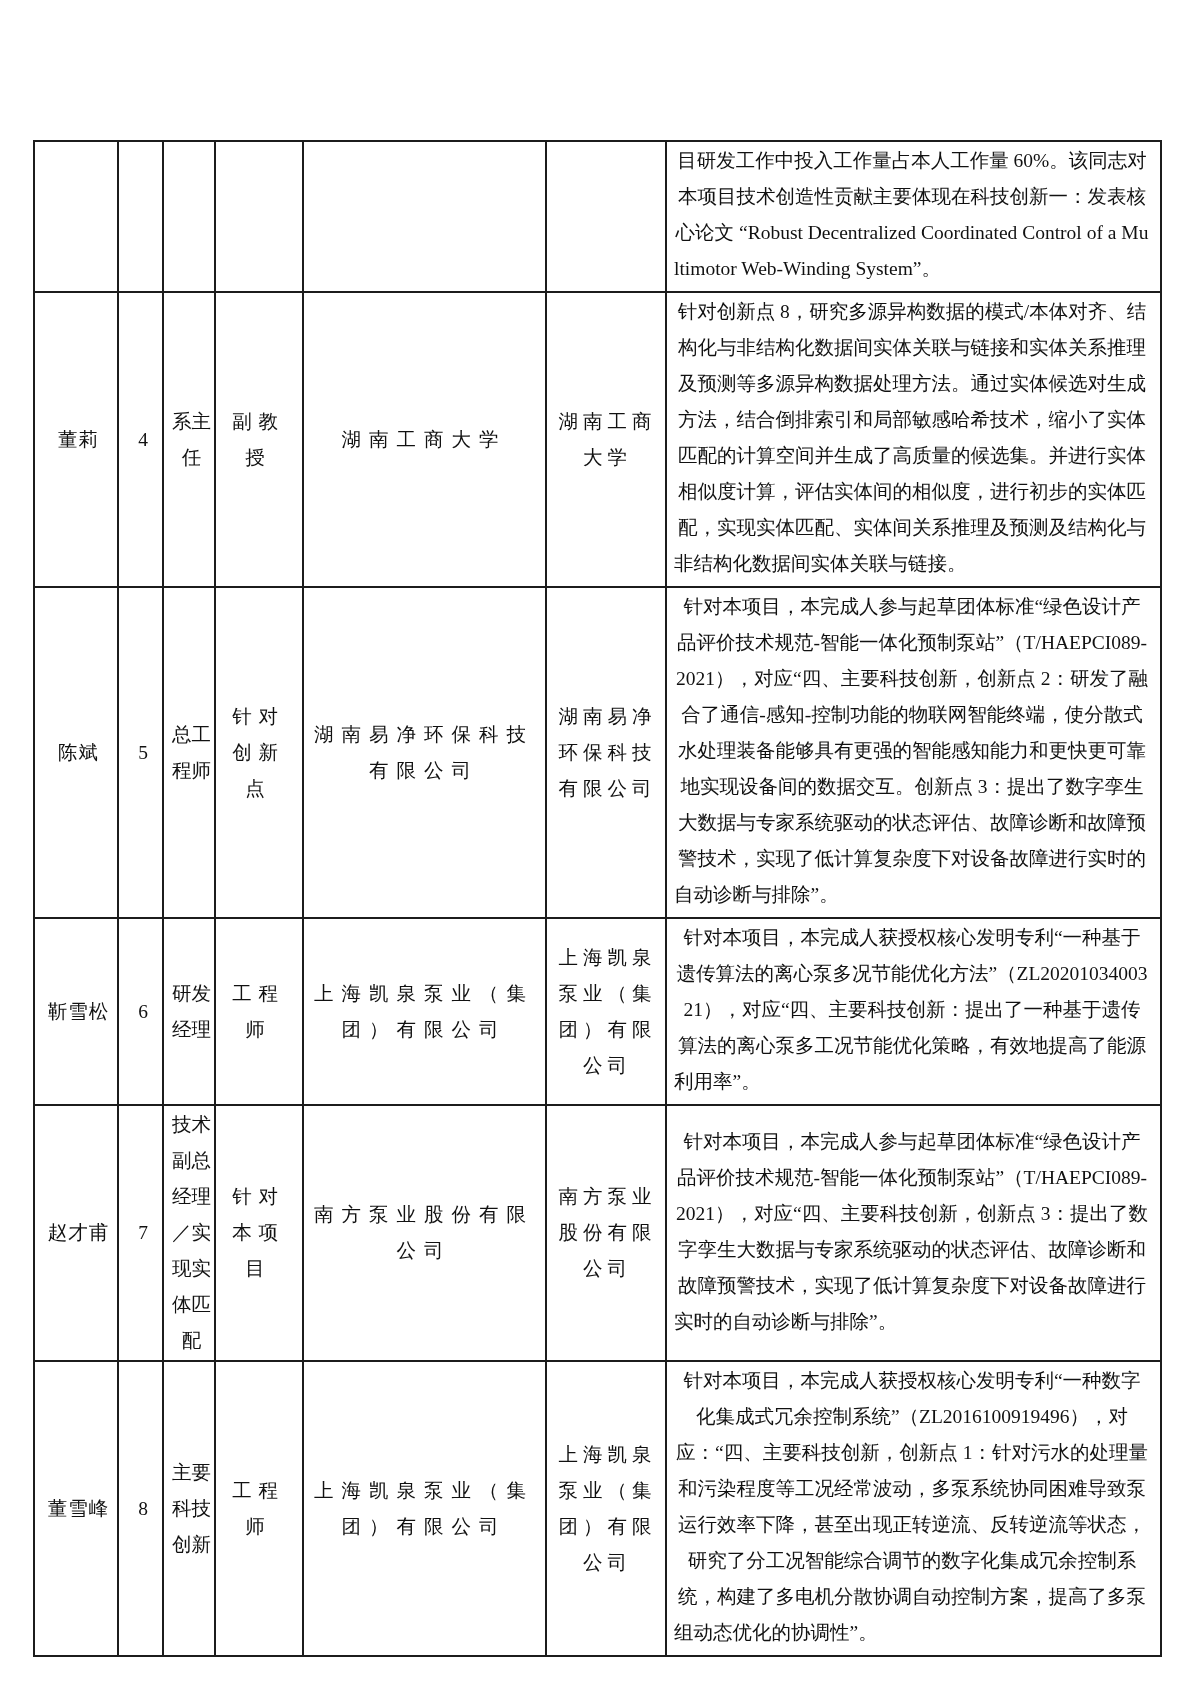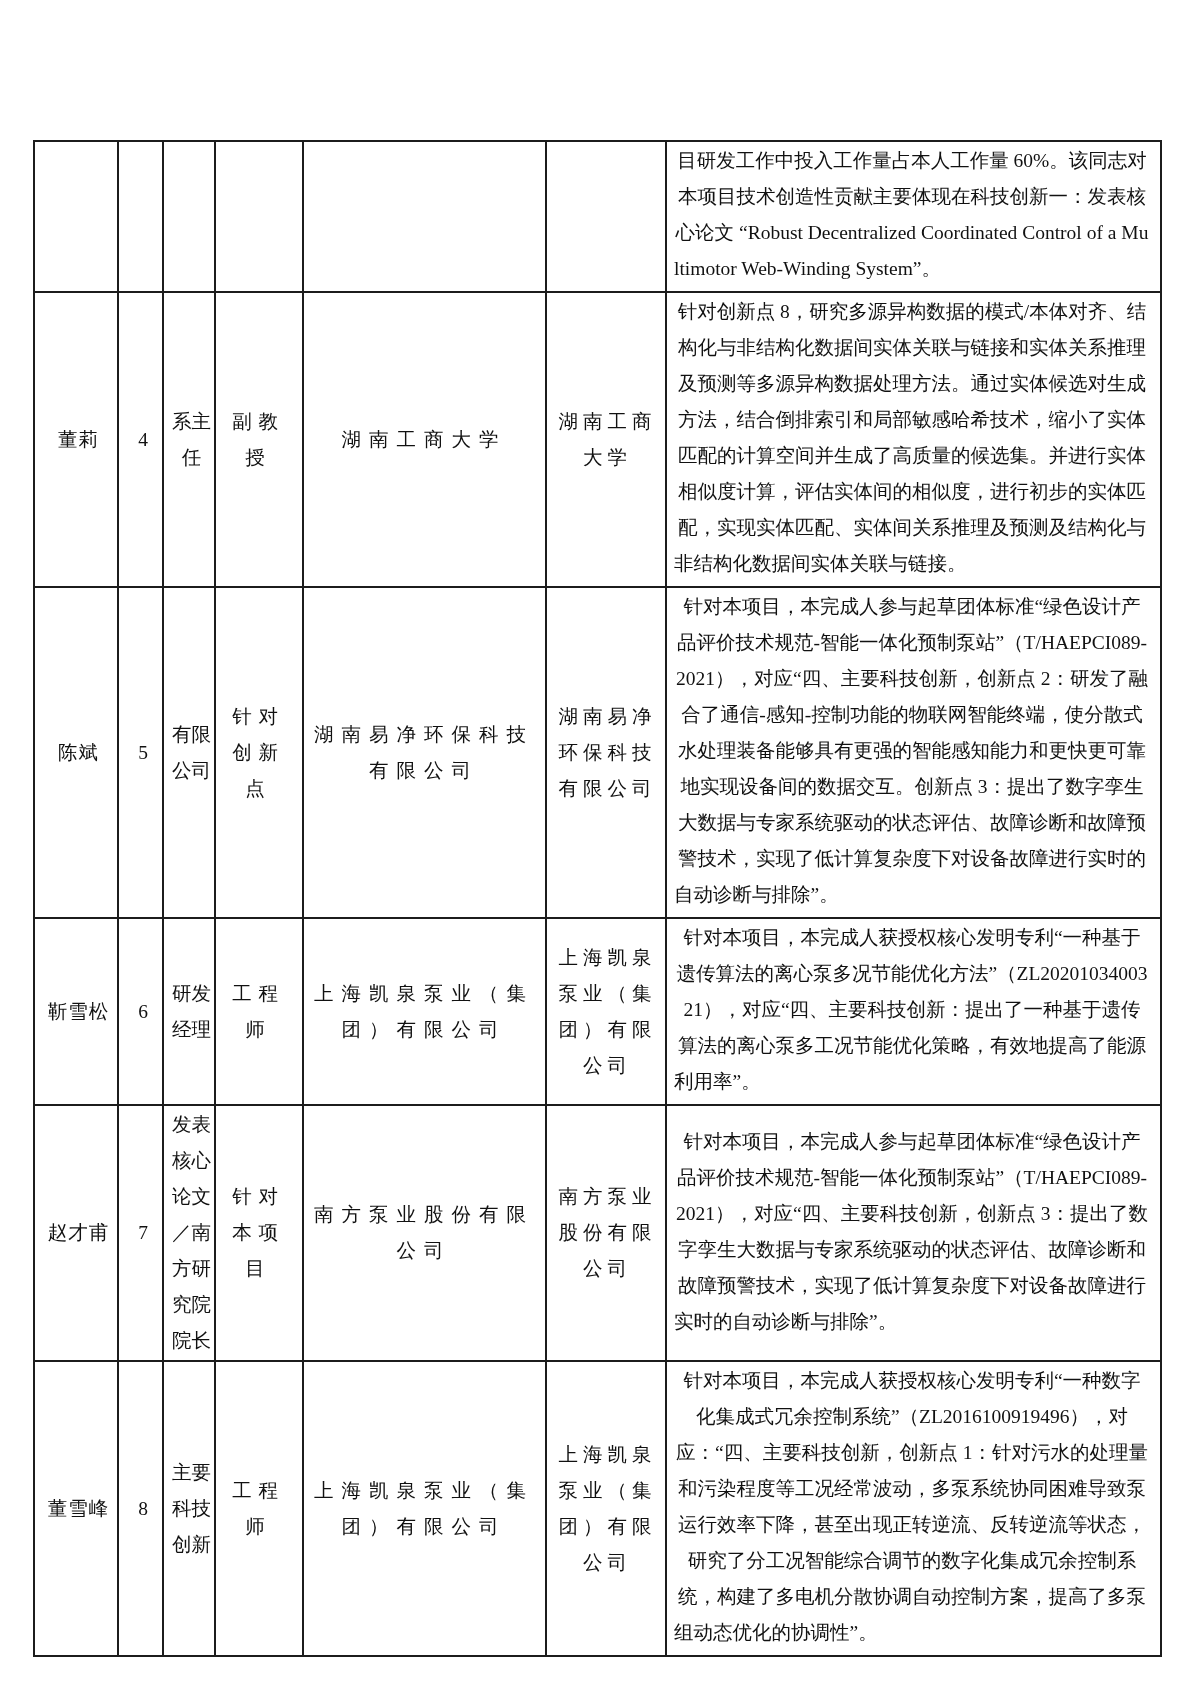--- a/index.html
+++ b/index.html
@@ -83,39 +83,39 @@
         <td class="c-rank">4</td>
         <td class="c-pos">系主任</td>
         <td class="c-title">副教授</td>
         <td class="c-unit">湖南工商大学</td>
         <td class="c-unit2">湖南工商大学</td>
         <td class="c-desc">针对创新点 8，研究多源异构数据的模式/本体对齐、结构化与非结构化数据间实体关联与链接和实体关系推理及预测等多源异构数据处理方法。通过实体候选对生成方法，结合倒排索引和局部敏感哈希技术，缩小了实体匹配的计算空间并生成了高质量的候选集。并进行实体相似度计算，评估实体间的相似度，进行初步的实体匹配，实现实体匹配、实体间关系推理及预测及结构化与非结构化数据间实体关联与链接。</td>
       </tr>
       <tr class="r3">
         <td class="c-name">陈斌</td>
         <td class="c-rank">5</td>
-        <td class="c-pos">有限公司</td>
+        <td class="c-pos">总工程师</td>
         <td class="c-title">针对创新点</td>
         <td class="c-unit">湖南易净环保科技有限公司</td>
         <td class="c-unit2">湖南易净环保科技有限公司</td>
         <td class="c-desc">针对本项目，本完成人参与起草团体标准“绿色设计产品评价技术规范-智能一体化预制泵站”（T/HAEPCI089-2021），对应“四、主要科技创新，创新点 2：研发了融合了通信-感知-控制功能的物联网智能终端，使分散式水处理装备能够具有更强的智能感知能力和更快更可靠地实现设备间的数据交互。创新点 3：提出了数字孪生大数据与专家系统驱动的状态评估、故障诊断和故障预警技术，实现了低计算复杂度下对设备故障进行实时的自动诊断与排除”。</td>
       </tr>
       <tr class="r4">
         <td class="c-name">靳雪松</td>
         <td class="c-rank">6</td>
         <td class="c-pos">研发经理</td>
         <td class="c-title">工程师</td>
         <td class="c-unit">上海凯泉泵业（集团）有限公司</td>
         <td class="c-unit2">上海凯泉泵业（集团）有限公司</td>
         <td class="c-desc">针对本项目，本完成人获授权核心发明专利“一种基于遗传算法的离心泵多况节能优化方法”（ZL2020103400321），对应“四、主要科技创新：提出了一种基于遗传算法的离心泵多工况节能优化策略，有效地提高了能源利用率”。</td>
       </tr>
       <tr class="r5">
         <td class="c-name">赵才甫</td>
         <td class="c-rank">7</td>
-        <td class="c-pos">发表核心论文／南方研究院院长</td>
+        <td class="c-pos">技术副总经理／实现实体匹配</td>
         <td class="c-title">针对本项目</td>
         <td class="c-unit">南方泵业股份有限公司</td>
         <td class="c-unit2">南方泵业股份有限公司</td>
         <td class="c-desc">针对本项目，本完成人参与起草团体标准“绿色设计产品评价技术规范-智能一体化预制泵站”（T/HAEPCI089-2021），对应“四、主要科技创新，创新点 3：提出了数字孪生大数据与专家系统驱动的状态评估、故障诊断和故障预警技术，实现了低计算复杂度下对设备故障进行实时的自动诊断与排除”。</td>
       </tr>
       <tr class="r6">
         <td class="c-name">董雪峰</td>
         <td class="c-rank">8</td>
         <td class="c-pos">主要科技创新</td>
         <td class="c-title">工程师</td>

